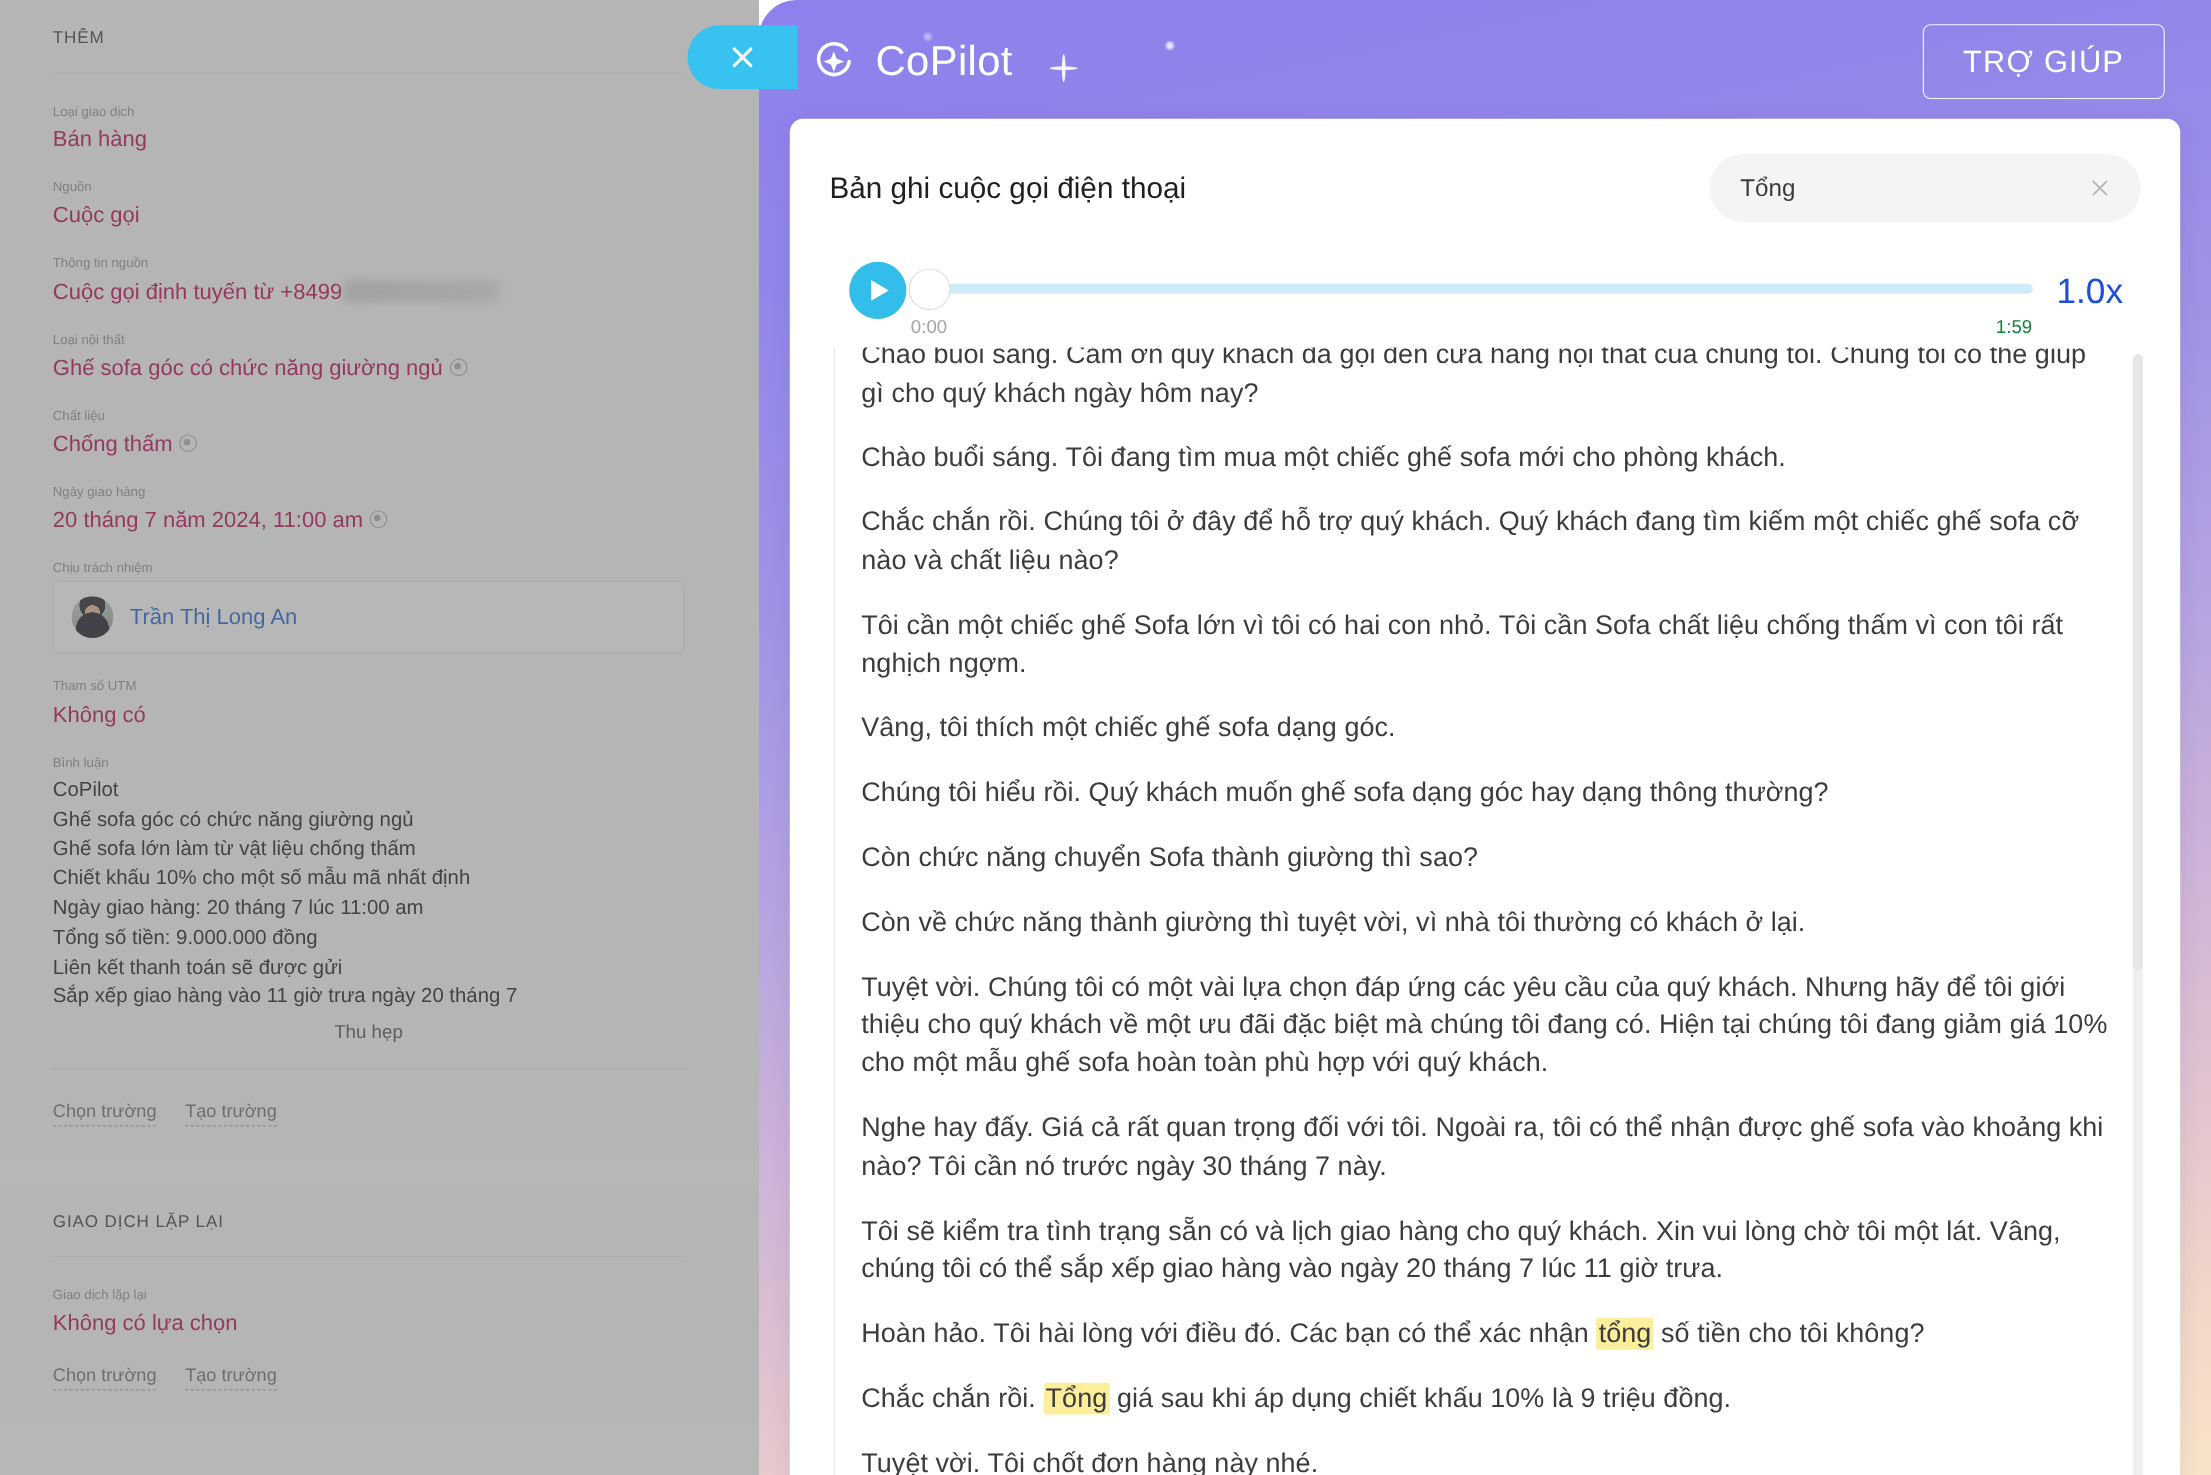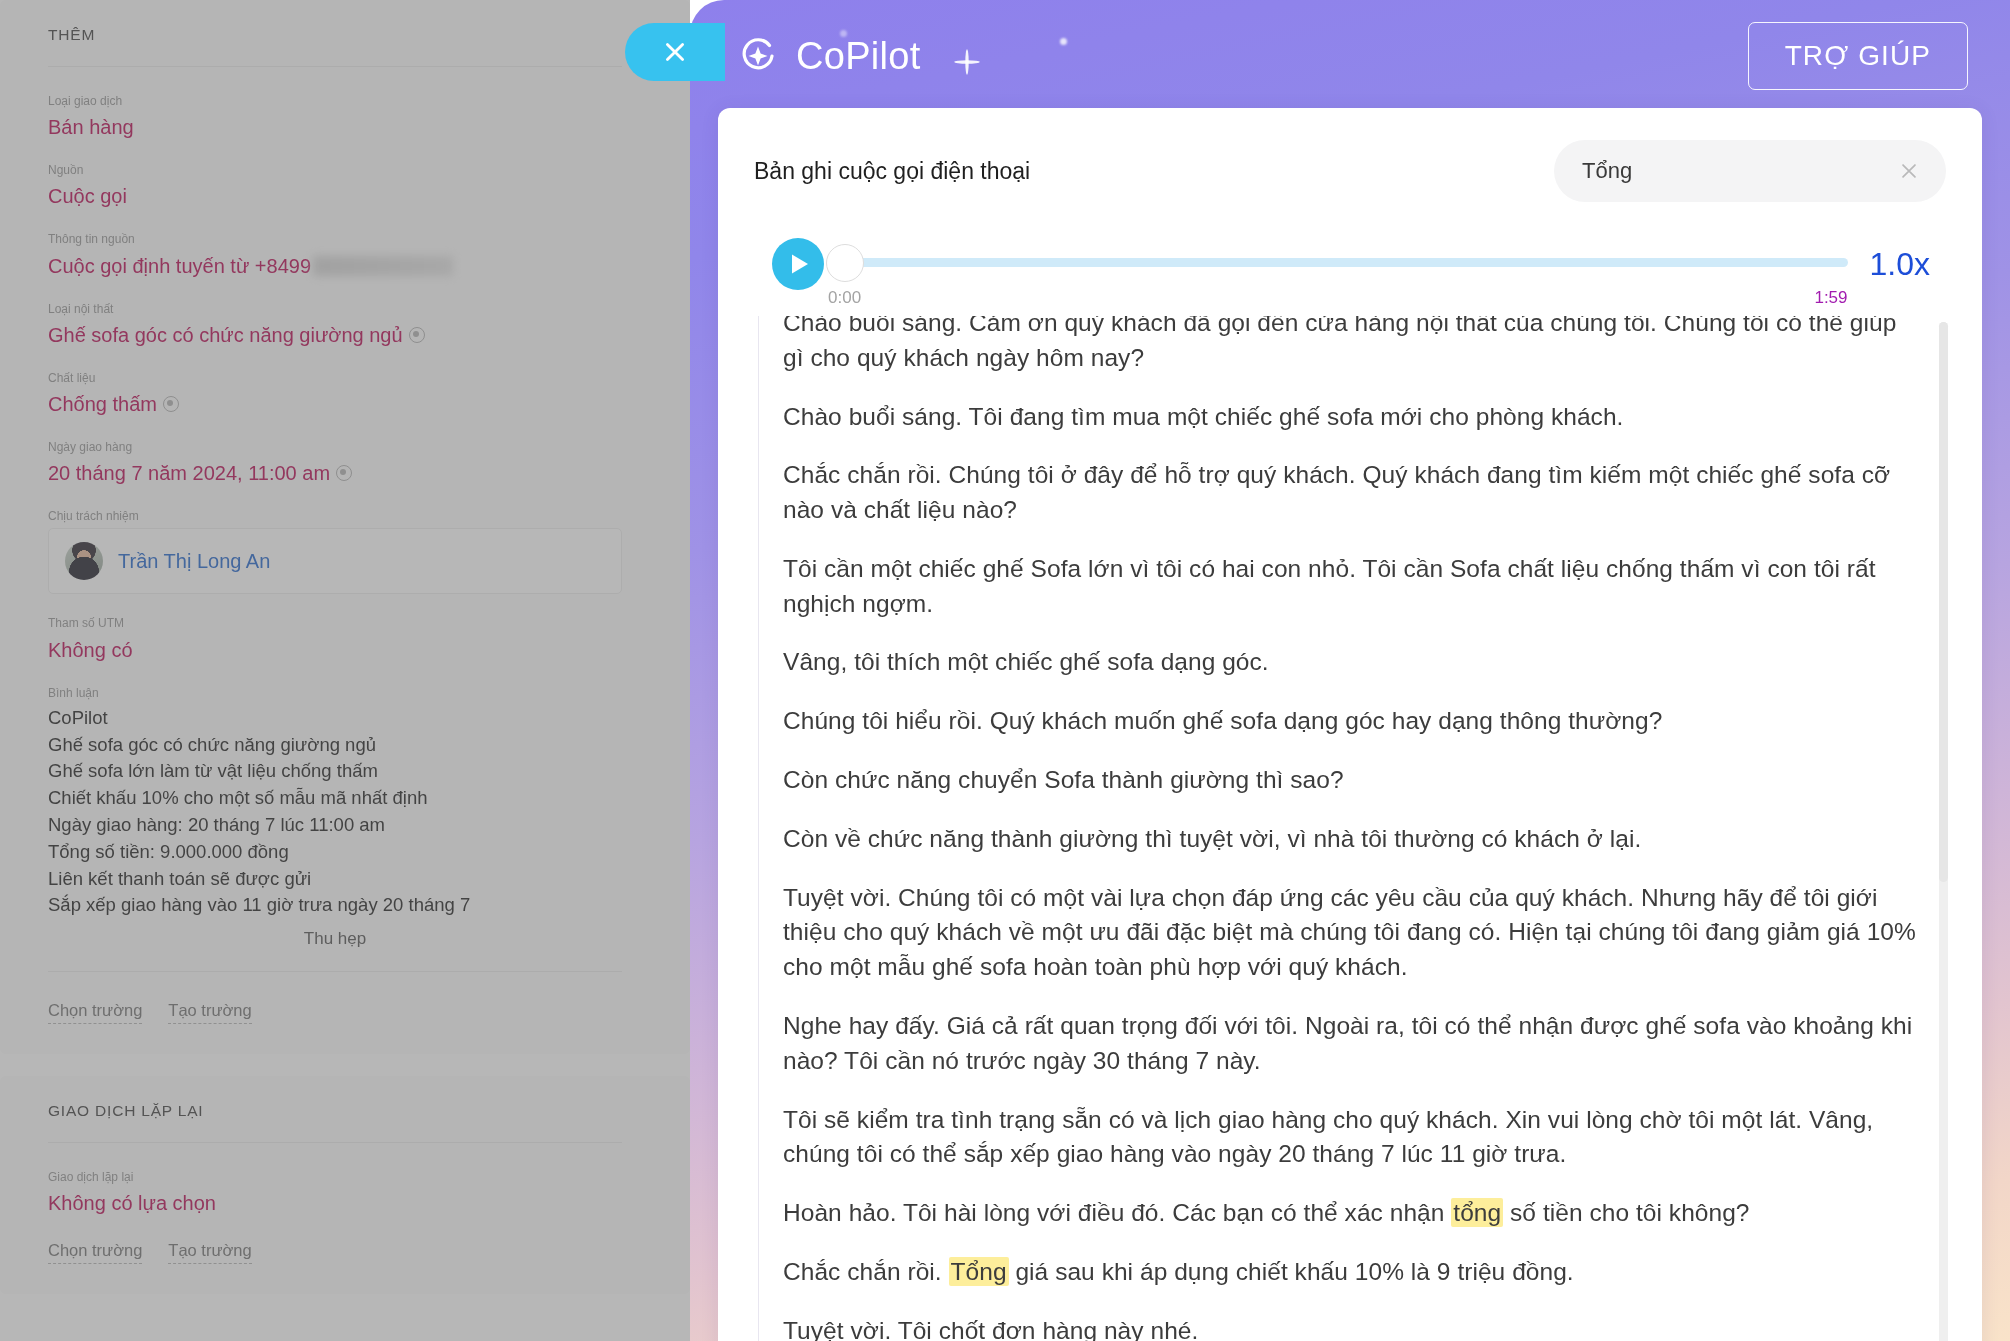--- a/index.html
+++ b/index.html
@@ -254,21 +254,21 @@
     box-shadow: 0 2px 18px rgba(70,50,130,0.10);
     overflow: hidden;
   }
   #cp-card-head {
     display: flex;
     align-items: center;
     padding: 30px 36px 0 36px;
     height: 96px;
   }
   #transcript-title {
-    font-size: 23px;
+    font-size: 27px;
     color: #1f1f1f;
   }
   #search-box {
     margin-left: auto;
     width: 392px;
     height: 62px;
     background: #f4f4f5;
     border-radius: 31px;
     display: flex;
     align-items: center;
@@ -328,21 +328,21 @@
   #time-start {
     position: absolute;
     left: 2px; top: 56px;
     font-size: 17px;
     color: #a3a3a3;
   }
   #time-end {
     position: absolute;
     right: 0px; top: 56px;
     font-size: 17px;
-    color: #a21caf;
+    color: #15803d;
   }
   #speed {
     margin-left: 22px;
     font-size: 32px;
     color: #1d4ed8;
     flex: 0 0 auto;
     cursor: pointer;
   }
 
   

